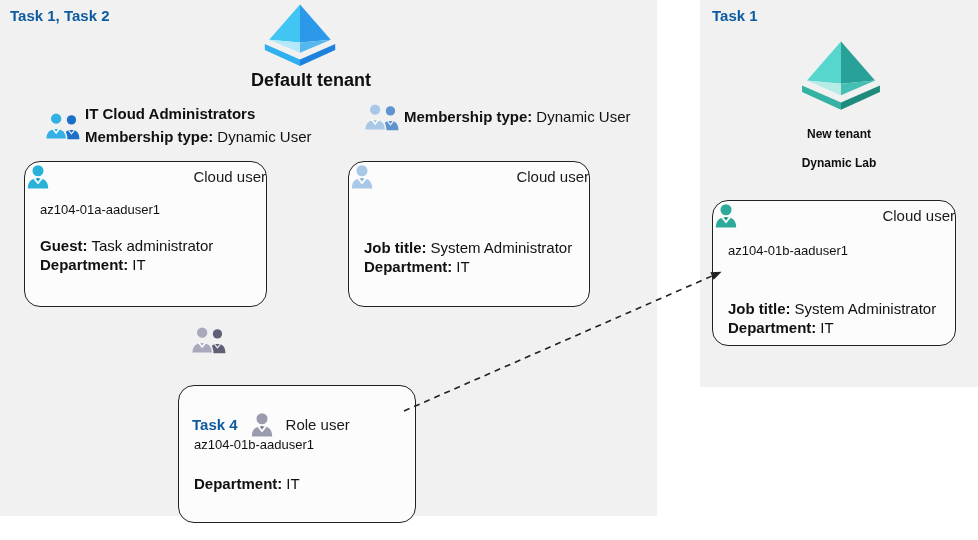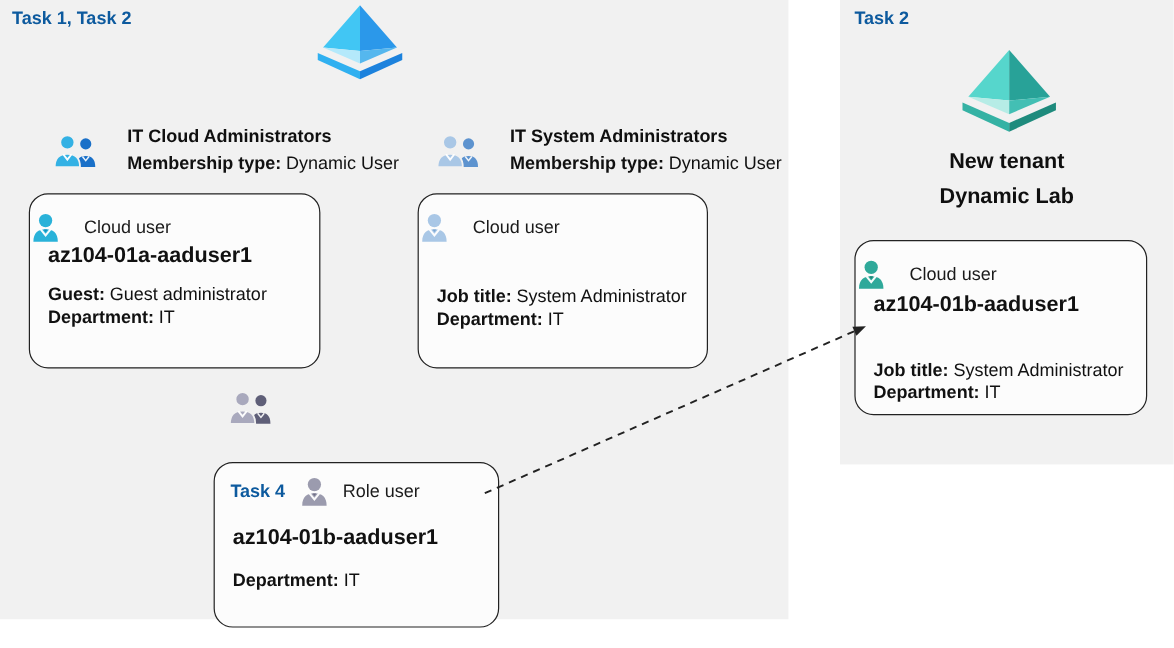--- a/index.html
+++ b/index.html
@@ -14,35 +14,35 @@
   .region { position:absolute; background:#f1f1f1; }
   #left-region  { left:0;   top:0; width:657px; height:516px; }
   #right-region { left:700px; top:0; width:278px; height:387px; }
 
   .task-label { position:absolute; font-size:15px; font-weight:bold; color:#0d5a9e; white-space:nowrap; }
 
   .tenant-icon { position:absolute; }
 
   .tenant-title { position:absolute; font-size:18px; font-weight:bold; color:#0f0f0f; text-align:center; white-space:nowrap; }
 
-  .group { position:absolute; display:flex; align-items:center; gap:24px; }
+  .group { position:absolute; display:flex; align-items:center; gap:3px; }
   .g-text { line-height:23px; font-size:15px; white-space:nowrap; }
   .g-title { font-weight:bold; color:#0f0f0f; }
   .g-membership b { margin-right:4px; }
 
   .card {
     position:absolute; background:#fcfcfc;
     border:1.5px solid #222; border-radius:16px;
     font-size:15px;
   }
-  .card-header { display:flex; align-items:center; justify-content:flex-start; gap:19px; margin-top:15px; }
+  .card-header { display:flex; align-items:center; justify-content:space-between; gap:19px; margin-top:2px; }
   .card-header.left-align { justify-content:flex-start; padding-left:13px; gap:11px; }
   .user-type { font-size:15px; color:#1a1a1a; }
   .task-inline { font-size:15px; font-weight:bold; color:#0d5a9e; }
-  .user-name { position:absolute; left:15px; font-size:18px; font-weight:bold; white-space:nowrap; }
+  .user-name { position:absolute; left:15px; font-size:13px; font-weight:normal; white-space:nowrap; }
   .fields { position:absolute; left:15px; line-height:19px; white-space:nowrap; }
   .field b { margin-right:4px; }
 
   .arrow-overlay { position:absolute; left:0; top:0; width:978px; height:540px; pointer-events:none; }
 </style>
 </head>
 <body>
 
 <div class="canvas">
 
@@ -52,20 +52,21 @@
 
     <svg class="tenant-icon" style="left:262px;top:3px" width="76" height="66" viewBox="0 0 100 90">
       <polygon points="50,2 8,50 50,54" fill="#41c6f4"></polygon>
       <polygon points="50,2 92,50 50,54" fill="#2b98ea"></polygon>
       <polygon points="8,50 50,68 50,54" fill="#b4e9fb"></polygon>
       <polygon points="92,50 50,68 50,54" fill="#55b7ee"></polygon>
       <polygon points="2,56 50,77 50,86 2,64" fill="#30b0f0"></polygon>
       <polygon points="98,56 50,77 50,86 98,64" fill="#1c82dd"></polygon>
     </svg>
 
+    <div class="tenant-title" style="left:221px;top:70px;width:180px">Default tenant</div>
 
     <div class="group" style="left:44px;top:102px">
       <svg width="38" height="29" viewBox="0 0 36 27">
         <circle cx="26" cy="8.2" r="4.4" fill="#1a70c8"></circle>
         <path d="M18.5,26.5 C18.5,20 21.5,17.8 26,17.8 C30.5,17.8 33.5,20 33.5,26.5 Z" fill="#1a70c8"></path>
         <polyline points="23.4,18.2 26,21.4 28.6,18.2" stroke="#ffffff" fill="none" stroke-width="1.2" opacity="0.9"></polyline>
         <g stroke="#f1f1f1" stroke-width="1.4">
           <circle cx="11.5" cy="7" r="5.6" fill="#33b1e4"></circle>
           <path d="M1.5,26.5 C1.5,18.6 5.6,16 11.5,16 C17.4,16 21.5,18.6 21.5,26.5 Z" fill="#33b1e4"></path>
         </g>
@@ -84,40 +85,39 @@
         <circle cx="26" cy="8.2" r="4.4" fill="#5d93cf"></circle>
         <path d="M18.5,26.5 C18.5,20 21.5,17.8 26,17.8 C30.5,17.8 33.5,20 33.5,26.5 Z" fill="#5d93cf"></path>
         <polyline points="23.4,18.2 26,21.4 28.6,18.2" stroke="#ffffff" fill="none" stroke-width="1.2" opacity="0.9"></polyline>
         <g stroke="#f1f1f1" stroke-width="1.4">
           <circle cx="11.5" cy="7" r="5.6" fill="#a9c7e6"></circle>
           <path d="M1.5,26.5 C1.5,18.6 5.6,16 11.5,16 C17.4,16 21.5,18.6 21.5,26.5 Z" fill="#a9c7e6"></path>
         </g>
         <polyline points="8.2,16.4 11.5,20.6 14.8,16.4" stroke="#ffffff" fill="none" stroke-width="1.5" opacity="0.95"></polyline>
       </svg>
       <div class="g-text">
-        <div class="g-title">IT System Administrators</div>
         <div class="g-membership">
           <b>Membership type:</b><span>Dynamic User</span>
         </div>
       </div>
     </div>
 
     <div class="card" style="left:24px;top:161px;width:243px;height:146px">
       <div class="card-header">
         <svg width="26" height="25" viewBox="0 0 24 23">
           <circle cx="12" cy="6.2" r="5.1" fill="#29b2d9"></circle>
           <path d="M2.6,22.6 C2.6,15.6 6.4,13 12,13 C17.6,13 21.4,15.6 21.4,22.6 Z" fill="#29b2d9"></path>
           <polyline points="8.4,13.2 12,17.6 15.6,13.2" stroke="#ffffff" fill="none" stroke-width="1.6" opacity="0.95"></polyline>
           <path d="M10.5,13.1 L12,15.1 L13.5,13.1 Z" fill="#1390bd"></path>
         </svg>
         <span class="user-type">Cloud user</span>
       </div>
       <div class="user-name" style="top:40px">az104-01a-aaduser1</div>
       <div class="fields" style="top:74px">
-        <div class="field"><b>Guest:</b><span>Guest administrator</span></div>
+        <div class="field"><b>Guest:</b><span>Task administrator</span></div>
         <div class="field"><b>Department:</b><span>IT</span></div>
       </div>
     </div>
 
     <div class="card" style="left:348px;top:161px;width:242px;height:146px">
       <div class="card-header">
         <svg width="26" height="25" viewBox="0 0 24 23">
           <circle cx="12" cy="6.2" r="5.1" fill="#a9c7e6"></circle>
           <path d="M2.6,22.6 C2.6,15.6 6.4,13 12,13 C17.6,13 21.4,15.6 21.4,22.6 Z" fill="#a9c7e6"></path>
           <polyline points="8.4,13.2 12,17.6 15.6,13.2" stroke="#ffffff" fill="none" stroke-width="1.6" opacity="0.95"></polyline>
@@ -138,52 +138,52 @@
         <polyline points="23.4,18.2 26,21.4 28.6,18.2" stroke="#ffffff" fill="none" stroke-width="1.2" opacity="0.9"></polyline>
         <g stroke="#f1f1f1" stroke-width="1.4">
           <circle cx="11.5" cy="7" r="5.6" fill="#a9a9bd"></circle>
           <path d="M1.5,26.5 C1.5,18.6 5.6,16 11.5,16 C17.4,16 21.5,18.6 21.5,26.5 Z" fill="#a9a9bd"></path>
         </g>
         <polyline points="8.2,16.4 11.5,20.6 14.8,16.4" stroke="#ffffff" fill="none" stroke-width="1.5" opacity="0.95"></polyline>
       </svg>
     </div>
 
     <div class="card" style="left:178px;top:385px;width:238px;height:138px">
-      <div class="card-header left-align" style="margin-top:11px">
+      <div class="card-header left-align" style="margin-top:26px">
         <span class="task-inline">Task 4</span>
         <svg width="26" height="25" viewBox="0 0 24 23">
           <circle cx="12" cy="6.2" r="5.1" fill="#9b9bae"></circle>
           <path d="M2.6,22.6 C2.6,15.6 6.4,13 12,13 C17.6,13 21.4,15.6 21.4,22.6 Z" fill="#9b9bae"></path>
           <polyline points="8.4,13.2 12,17.6 15.6,13.2" stroke="#ffffff" fill="none" stroke-width="1.6" opacity="0.95"></polyline>
           <path d="M10.5,13.1 L12,15.1 L13.5,13.1 Z" fill="#6e6e85"></path>
         </svg>
         <span class="user-type">Role user</span>
       </div>
       <div class="user-name" style="top:51px">az104-01b-aaduser1</div>
       <div class="fields" style="top:88px">
         <div class="field"><b>Department:</b><span>IT</span></div>
       </div>
     </div>
 
   </div>
 
   <div class="region" id="right-region">
 
-    <div class="task-label" style="left:12px;top:7px">Task 2</div>
+    <div class="task-label" style="left:12px;top:7px">Task 1</div>
 
     <svg class="tenant-icon" style="left:99px;top:40px" width="84" height="73" viewBox="0 0 100 90">
       <polygon points="50,2 8,50 50,54" fill="#56d6cc"></polygon>
       <polygon points="50,2 92,50 50,54" fill="#28a298"></polygon>
       <polygon points="8,50 50,68 50,54" fill="#b6ece6"></polygon>
       <polygon points="92,50 50,68 50,54" fill="#43bfb4"></polygon>
       <polygon points="2,56 50,77 50,86 2,64" fill="#35b2a4"></polygon>
       <polygon points="98,56 50,77 50,86 98,64" fill="#1e8b7d"></polygon>
     </svg>
 
-    <div class="tenant-title" style="left:0;top:120px;width:278px;font-size:18px;line-height:29px">
+    <div class="tenant-title" style="left:0;top:120px;width:278px;font-size:12px;line-height:29px">
       <div>New tenant</div>
       <div>Dynamic Lab</div>
     </div>
 
     <div class="card" style="left:12px;top:200px;width:244px;height:146px">
       <div class="card-header">
         <svg width="26" height="25" viewBox="0 0 24 23">
           <circle cx="12" cy="6.2" r="5.1" fill="#2fa99a"></circle>
           <path d="M2.6,22.6 C2.6,15.6 6.4,13 12,13 C17.6,13 21.4,15.6 21.4,22.6 Z" fill="#2fa99a"></path>
           <polyline points="8.4,13.2 12,17.6 15.6,13.2" stroke="#ffffff" fill="none" stroke-width="1.6" opacity="0.95"></polyline>

